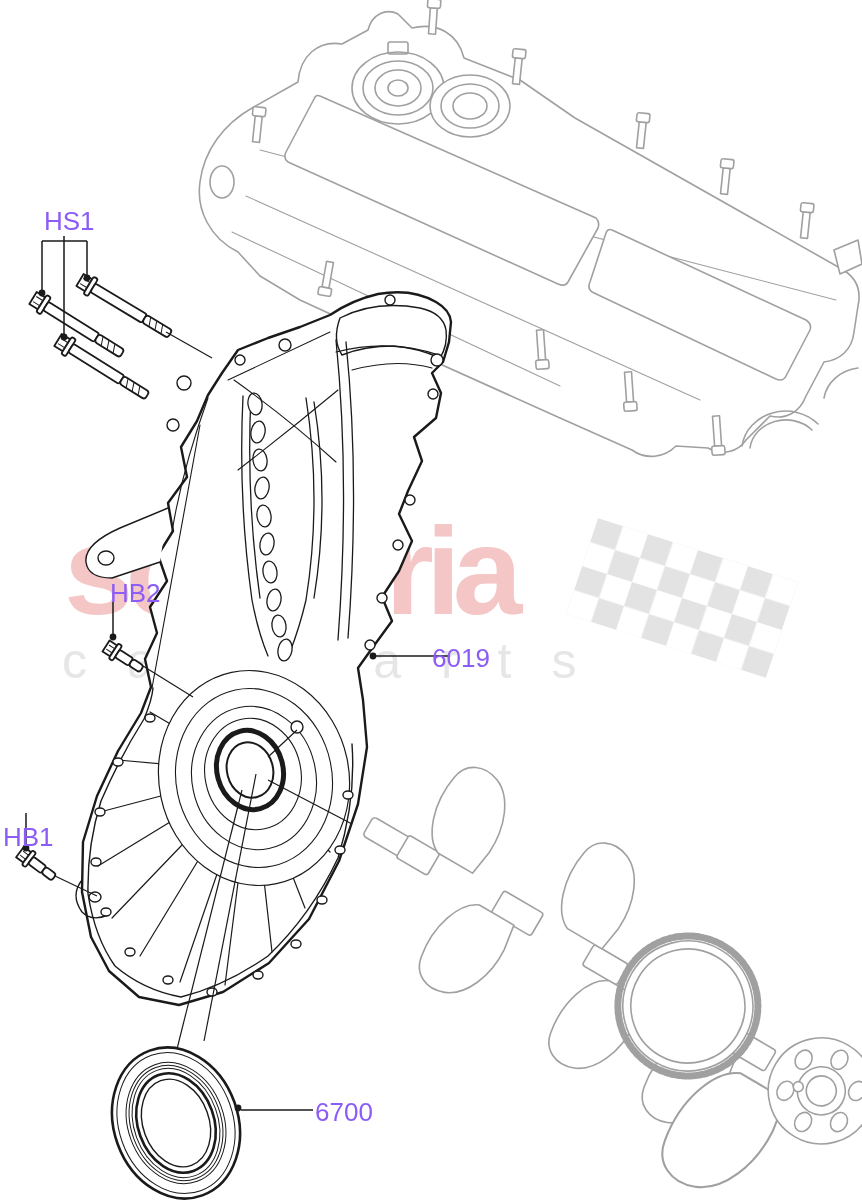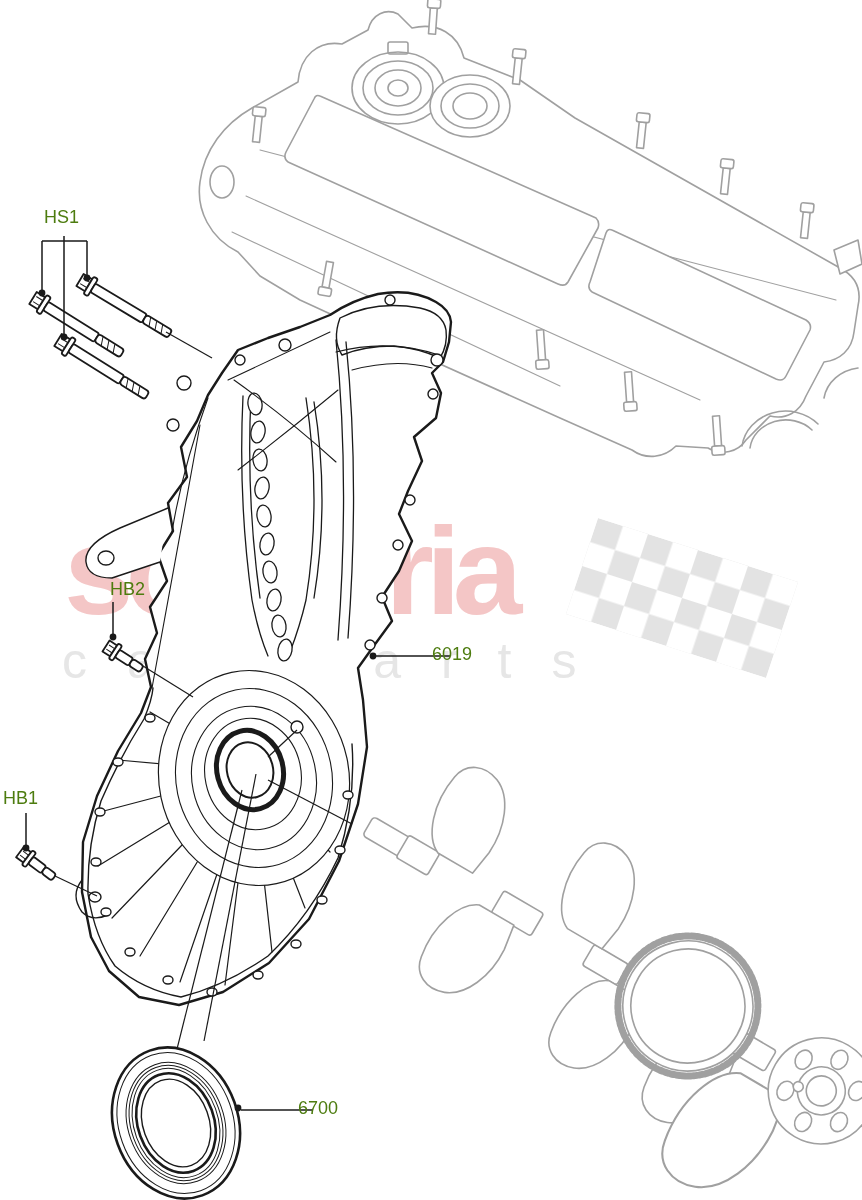--- a/index.html
+++ b/index.html
@@ -3,21 +3,21 @@
 <meta charset="utf-8">
 <style>
   html,body{margin:0;padding:0;background:#ffffff;}
   .canvas{position:relative;width:862px;height:1200px;background:#ffffff;overflow:hidden;
           font-family:"Liberation Sans",sans-serif;}
   .wm-main{position:absolute;left:64px;top:508px;font-size:125px;font-weight:bold;
            letter-spacing:-8px;color:#f4c6c6;white-space:nowrap;line-height:1;user-select:none;}
   .wm-sub{position:absolute;left:62px;top:636px;font-size:50px;color:#e6e6e6;
           letter-spacing:40px;word-spacing:0px;white-space:nowrap;line-height:1;user-select:none;}
   .art{position:absolute;left:0;top:0;}
-  .plabel{position:absolute;font-size:18px;color:#4d7c0f;line-height:1;cursor:pointer;}
+  .plabel{position:absolute;font-size:26px;color:#8b5cf6;line-height:1;cursor:pointer;}
 </style>
 </head>
 <body>
 
 <div class="canvas">
 
   <div class="wm-main">scuderia</div>
   <div class="wm-sub">car parts</div>
 
   <svg class="art" width="862" height="1200" viewBox="0 0 862 1200">
@@ -328,17 +328,17 @@
         <path d="M352,824 L268,780"></path>
         <path d="M297,730 L268,757"></path>
         <path d="M256,774 L204,1041"></path>
         <path d="M242,790 L177,1049"></path>
       </g>
     </g>
   </svg>
 
   <div class="plabel" style="left:44px;top:208px;">HS1</div>
   <div class="plabel" style="left:110px;top:580px;">HB2</div>
-  <div class="plabel" style="left:3px;top:789px;">HB1</div>
+  <div class="plabel" style="left:3px;top:824px;">HB1</div>
   <div class="plabel" style="left:432px;top:645px;">6019</div>
-  <div class="plabel" style="left:298px;top:1099px;">6700</div>
+  <div class="plabel" style="left:315px;top:1099px;">6700</div>
 
 </div>
 
 </body></html>

